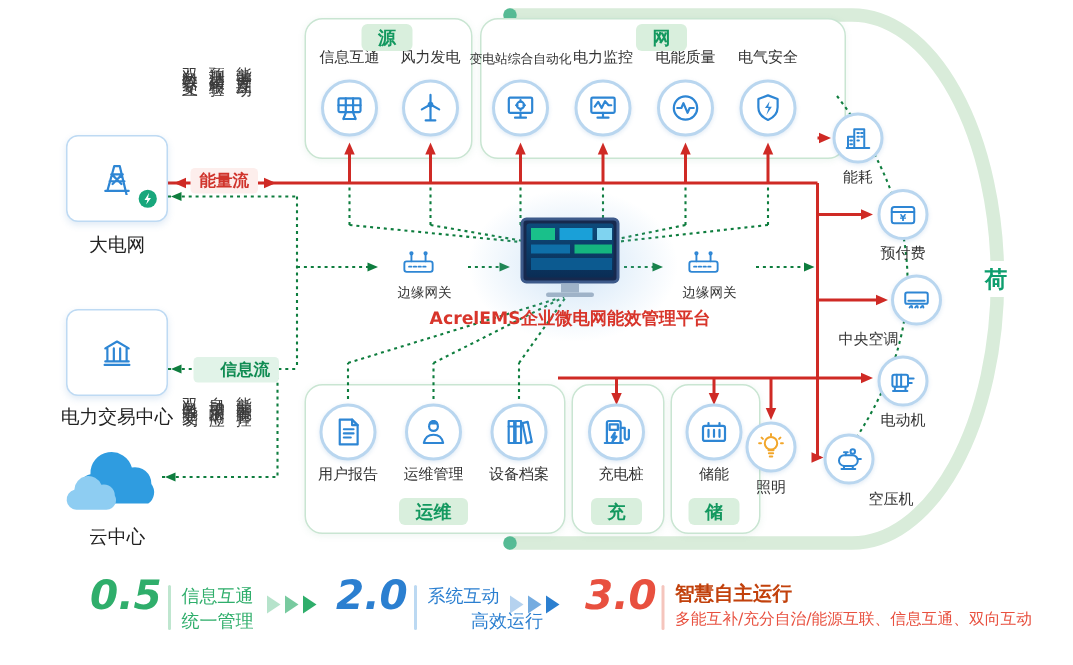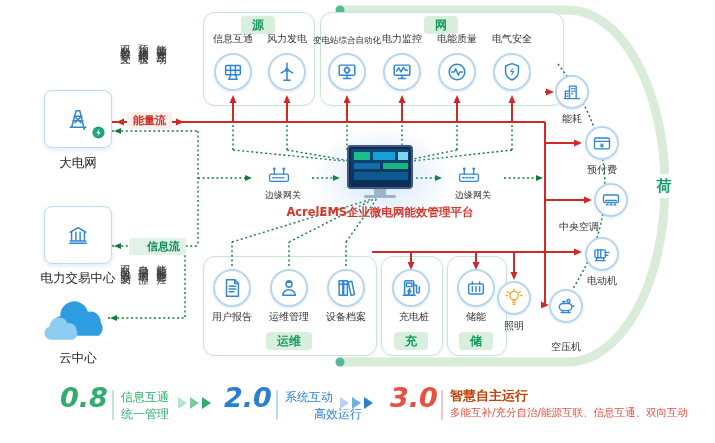--- a/index.html
+++ b/index.html
@@ -211,21 +211,21 @@
       </svg>
   </div>
   <div class="lbl" style="left:572px;top:275px;width:60px;">电动机</div>
   <div class="circle sm" style="left:549px;top:289px;">
     <svg class="ic sm" viewBox="0 0 24 24">
         <rect x="4" y="9" width="15" height="8.5" rx="4.2"></rect>
         <path d="M8 17.5V20M15 17.5V20M6 20h11M9.5 9V6.5M8 6.5h3M19 12h2.5"></path>
         <circle cx="15" cy="6" r="1.8"></circle>
       </svg>
   </div>
-  <div class="lbl" style="left:536px;top:328px;width:60px;margin-top:13px;">空压机</div>
+  <div class="lbl" style="left:564px;top:328px;width:60px;">空压机</div>
   <div class="circle sm" style="left:497px;top:281px;">
     <svg class="ic sm" viewBox="0 0 24 24" style="stroke:#f2a62a;">
         <circle cx="12" cy="9" r="5"></circle>
         <path d="M10 14.5h4M10.3 17h3.4M11 19.5h2M12 1.5V2.8M4.5 4.5l1 1M19.5 4.5l-1 1M2.5 9H4M20 9h1.5"></path>
       </svg>
   </div>
   <div class="lbl" style="left:484px;top:320px;width:60px;">照明</div>
 
   <div class="circle" style="left:213px;top:269px;">
     <svg class="ic" viewBox="0 0 24 24">
@@ -294,21 +294,21 @@
   <div class="gwlabel" style="left:259px;top:189px;">边缘网关</div>
   <svg style="position:absolute;left:458px;top:164px;z-index:4;" width="30" height="22" viewBox="0 0 28 20" class="ic">
     <rect x="2" y="9" width="24" height="9" rx="2"></rect>
       <path d="M8 9V3M20 9V3"></path>
       <circle cx="8" cy="2.2" r="1"></circle>
       <circle cx="20" cy="2.2" r="1"></circle>
       <path d="M6 13.5h2M10 13.5h2M14 13.5h2M18 13.5h2"></path>
   </svg>
   <div class="gwlabel" style="left:449px;top:189px;">边缘网关</div>
 
-  <div class="legend-num" style="left:60px;top:382px;color:#2fae6b;">0.8</div>
+  <div class="legend-num" style="left:60px;top:382px;color:#2fae6b;">0.5</div>
   <div class="legend-sep" style="left:112px;top:390px;background:#bfe6cf;"></div>
   <div class="legend-line" style="left:121px;top:389px;color:#2fae6b;">信息互通</div>
   <div class="legend-line" style="left:121px;top:406px;color:#2fae6b;">统一管理</div>
   <div class="chev" style="left:178px;top:397px;color:#2fae6b;opacity:.35;"></div>
   <div class="chev" style="left:190px;top:397px;color:#2fae6b;opacity:.65;"></div>
   <div class="chev" style="left:202px;top:397px;color:#2fae6b;"></div>
 
   <div class="legend-num" style="left:224px;top:382px;color:#2b7fd0;">2.0</div>
   <div class="legend-sep" style="left:276px;top:390px;background:#bcd9f2;"></div>
   <div class="legend-line" style="left:285px;top:389px;color:#2b7fd0;">系统互动</div>

